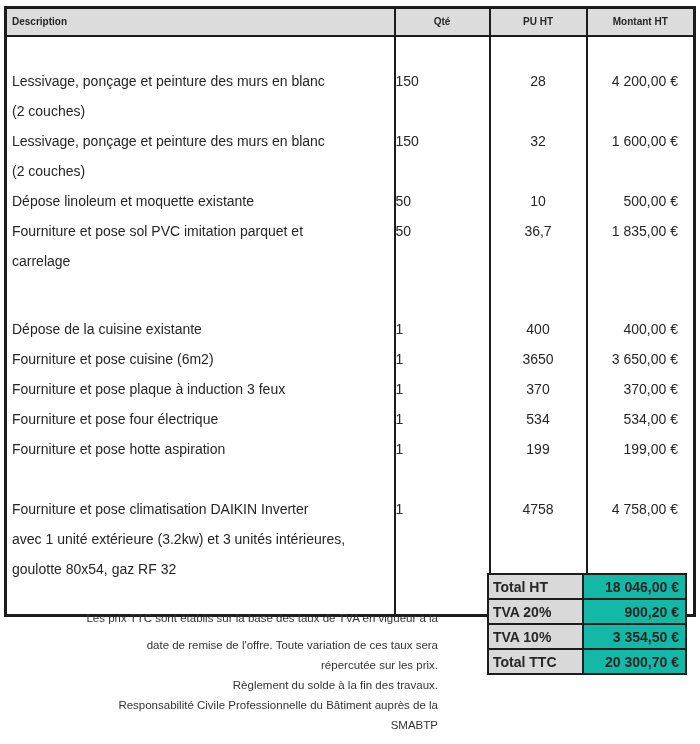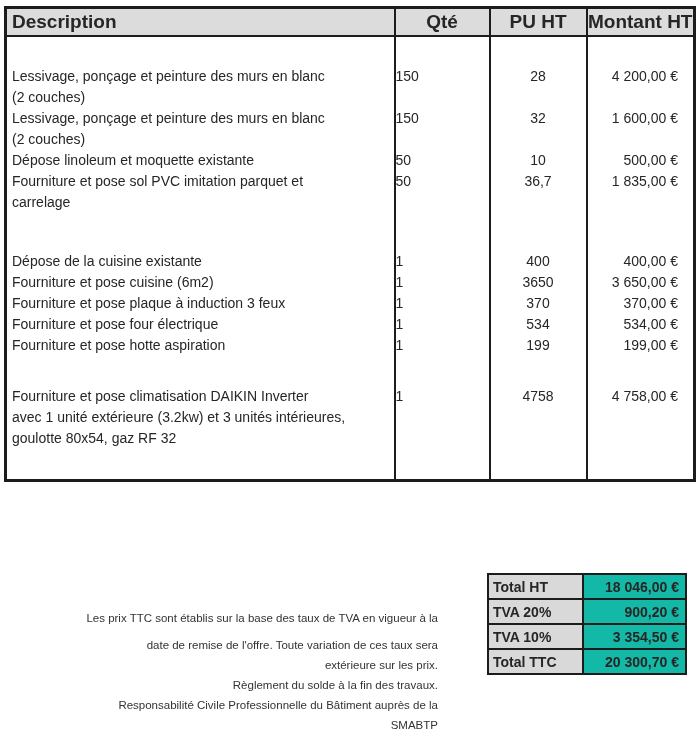--- a/index.html
+++ b/index.html
@@ -23,31 +23,31 @@
   }
   .quote-table { border: 3px solid #1c1c1c; }
   .quote-table col.c-desc { width: 389px; }
   .quote-table col.c-qty  { width: 95px; }
   .quote-table col.c-pu   { width: 97px; }
   .quote-table col.c-amt  { width: 108px; }
 
   .quote-table th {
     background: #dcdcdc;
     border: 2px solid #1c1c1c;
-    font-size: 19px;
+    font-size: 10px;
     font-weight: bold;
     height: 28px;
     text-align: center;
     vertical-align: middle;
   }
   .quote-table th.h-desc { text-align: left; padding-left: 5px; }
 
   .quote-table td {
     vertical-align: top;
-    line-height: 21px;
+    line-height: 30px;
     border-left: 2px solid #1c1c1c;
     border-right: 2px solid #1c1c1c;
   }
   .quote-table td.desc {
     padding-left: 5px;
     white-space: pre-line;
     border-left: none;
   }
   .quote-table td.qty { text-align: left; }
   .quote-table td.pu  { text-align: center; }
@@ -232,19 +232,19 @@
       <tr>
         <td class="t-label">Total TTC</td>
         <td class="t-value">20 300,70 €</td>
       </tr>
     </tbody>
   </table>
 
   <div class="notes">
     <div class="note-line first">Les prix TTC sont établis sur la base des taux de TVA en vigueur à la</div>
     <div class="note-line">date de remise de l'offre. Toute variation de ces taux sera</div>
-    <div class="note-line">extérieure sur les prix.</div>
+    <div class="note-line">répercutée sur les prix.</div>
     <div class="note-line">Règlement du solde à la fin des travaux.</div>
     <div class="note-line">Responsabilité Civile Professionnelle du Bâtiment auprès de la</div>
     <div class="note-line">SMABTP</div>
   </div>
 
 </main>
 
 </body></html>

